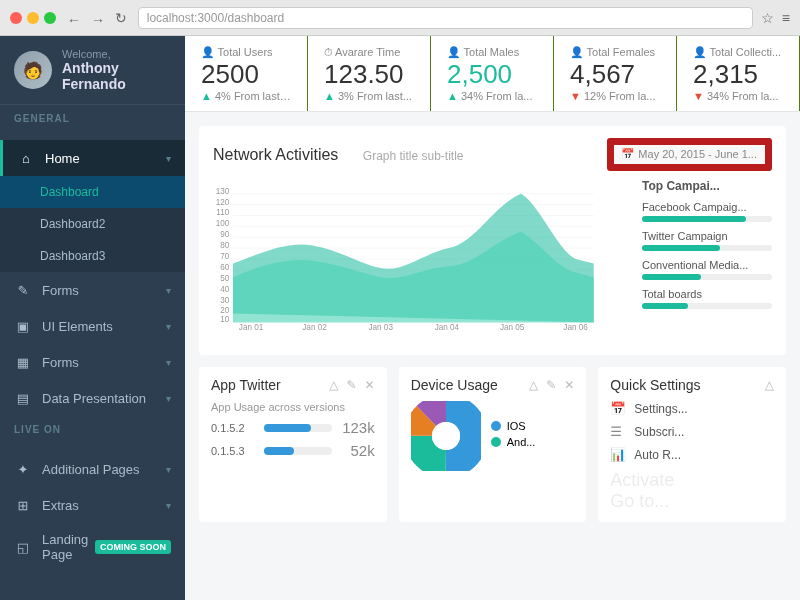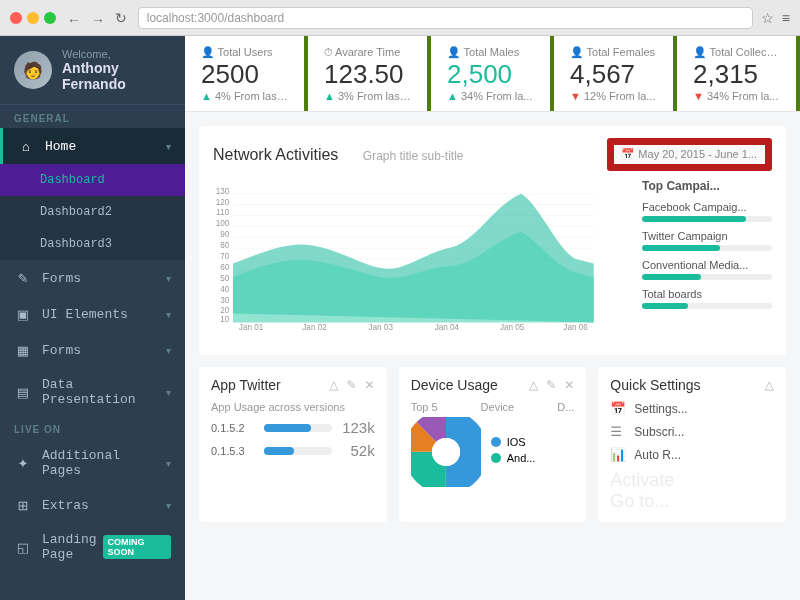--- a/index.html
+++ b/index.html
@@ -75,21 +75,21 @@
       overflow: hidden;
     }
     .user-info { margin-left: 10px; }
     .user-welcome { font-size: 11px; color: #8899aa; }
     .user-name { font-size: 14px; color: #dde; font-weight: 600; }
 
     .sidebar-section-label {
       font-size: 10px;
       color: #5d7d8a;
       letter-spacing: 1px;
-      padding: 8px 14px 4px;
+      padding: 8px 14px 16px;
       font-weight: 700;
       text-transform: uppercase;
     }
 
     .sidebar-item {
       display: flex;
       align-items: center;
       padding: 9px 14px;
       cursor: pointer;
       font-size: 13px;
@@ -102,29 +102,29 @@
       color: white;
       border-left: 3px solid #1abc9c;
     }
     .sidebar-item .item-icon {
       width: 18px; height: 18px;
       margin-right: 10px;
       display: flex; align-items: center; justify-content: center;
       font-size: 13px;
       flex-shrink: 0;
     }
-    .sidebar-item .item-label { flex: 1; font-family: Liberation Mono, monospace; }
+    .sidebar-item .item-label { flex: 1; }
     .sidebar-item .item-arrow { font-size: 10px; color: #5d7d8a; }
     .sidebar-item.sub-item {
       padding-left: 40px;
       font-size: 12px;
       background: #253545;
     }
     .sidebar-item.sub-item.active-sub {
-      background: #4c1d95;
+      background: #0c4a6e;
       color: #1abc9c;
     }
 
     .coming-soon-badge {
       background: #1abc9c;
       color: white;
       font-size: 9px;
       padding: 2px 5px;
       border-radius: 3px;
       font-weight: 700;
@@ -145,21 +145,21 @@
     .stats-bar {
       background: white;
       display: flex;
       border-bottom: 1px solid #e5e5e5;
       height: 76px;
       overflow: hidden;
     }
     .stat-item {
       flex: 1;
       padding: 10px 16px;
-      border-right: 4px solid #4d7c0f;
+      border-right: 1px solid #4d7c0f;
       min-width: 0;
     }
     .stat-label {
       font-size: 11px;
       color: #888;
       white-space: nowrap;
       overflow: hidden;
       text-overflow: ellipsis;
     }
     .stat-value {
@@ -612,25 +612,20 @@
 
         <div class="card">
           <div class="card-header">
             <span class="card-title">Device Usage</span>
             <div class="card-actions">
               <span>△</span>
               <span>✎</span>
               <span>✕</span>
             </div>
           </div>
-          <div class="device-header-row">
-            <span>Top 5</span>
-            <span>Device</span>
-            <span>D...</span>
-          </div>
           <div class="device-content">
             <svg class="pie-chart" width="70" height="70" viewBox="0 0 70 70">
 
               <circle cx="35" cy="35" r="28" fill="none" stroke="#3498db" stroke-width="28" stroke-dasharray="88 88" stroke-dashoffset="0" transform="rotate(-90 35 35)"></circle>
               <circle cx="35" cy="35" r="28" fill="none" stroke="#1abc9c" stroke-width="28" stroke-dasharray="44 132" stroke-dashoffset="-88" transform="rotate(-90 35 35)"></circle>
               <circle cx="35" cy="35" r="28" fill="none" stroke="#e67e22" stroke-width="28" stroke-dasharray="22 154" stroke-dashoffset="-132" transform="rotate(-90 35 35)"></circle>
               <circle cx="35" cy="35" r="28" fill="none" stroke="#9b59b6" stroke-width="28" stroke-dasharray="22 154" stroke-dashoffset="-154" transform="rotate(-90 35 35)"></circle>
               <circle cx="35" cy="35" r="14" fill="white"></circle>
             </svg>
             <div class="device-legend">

